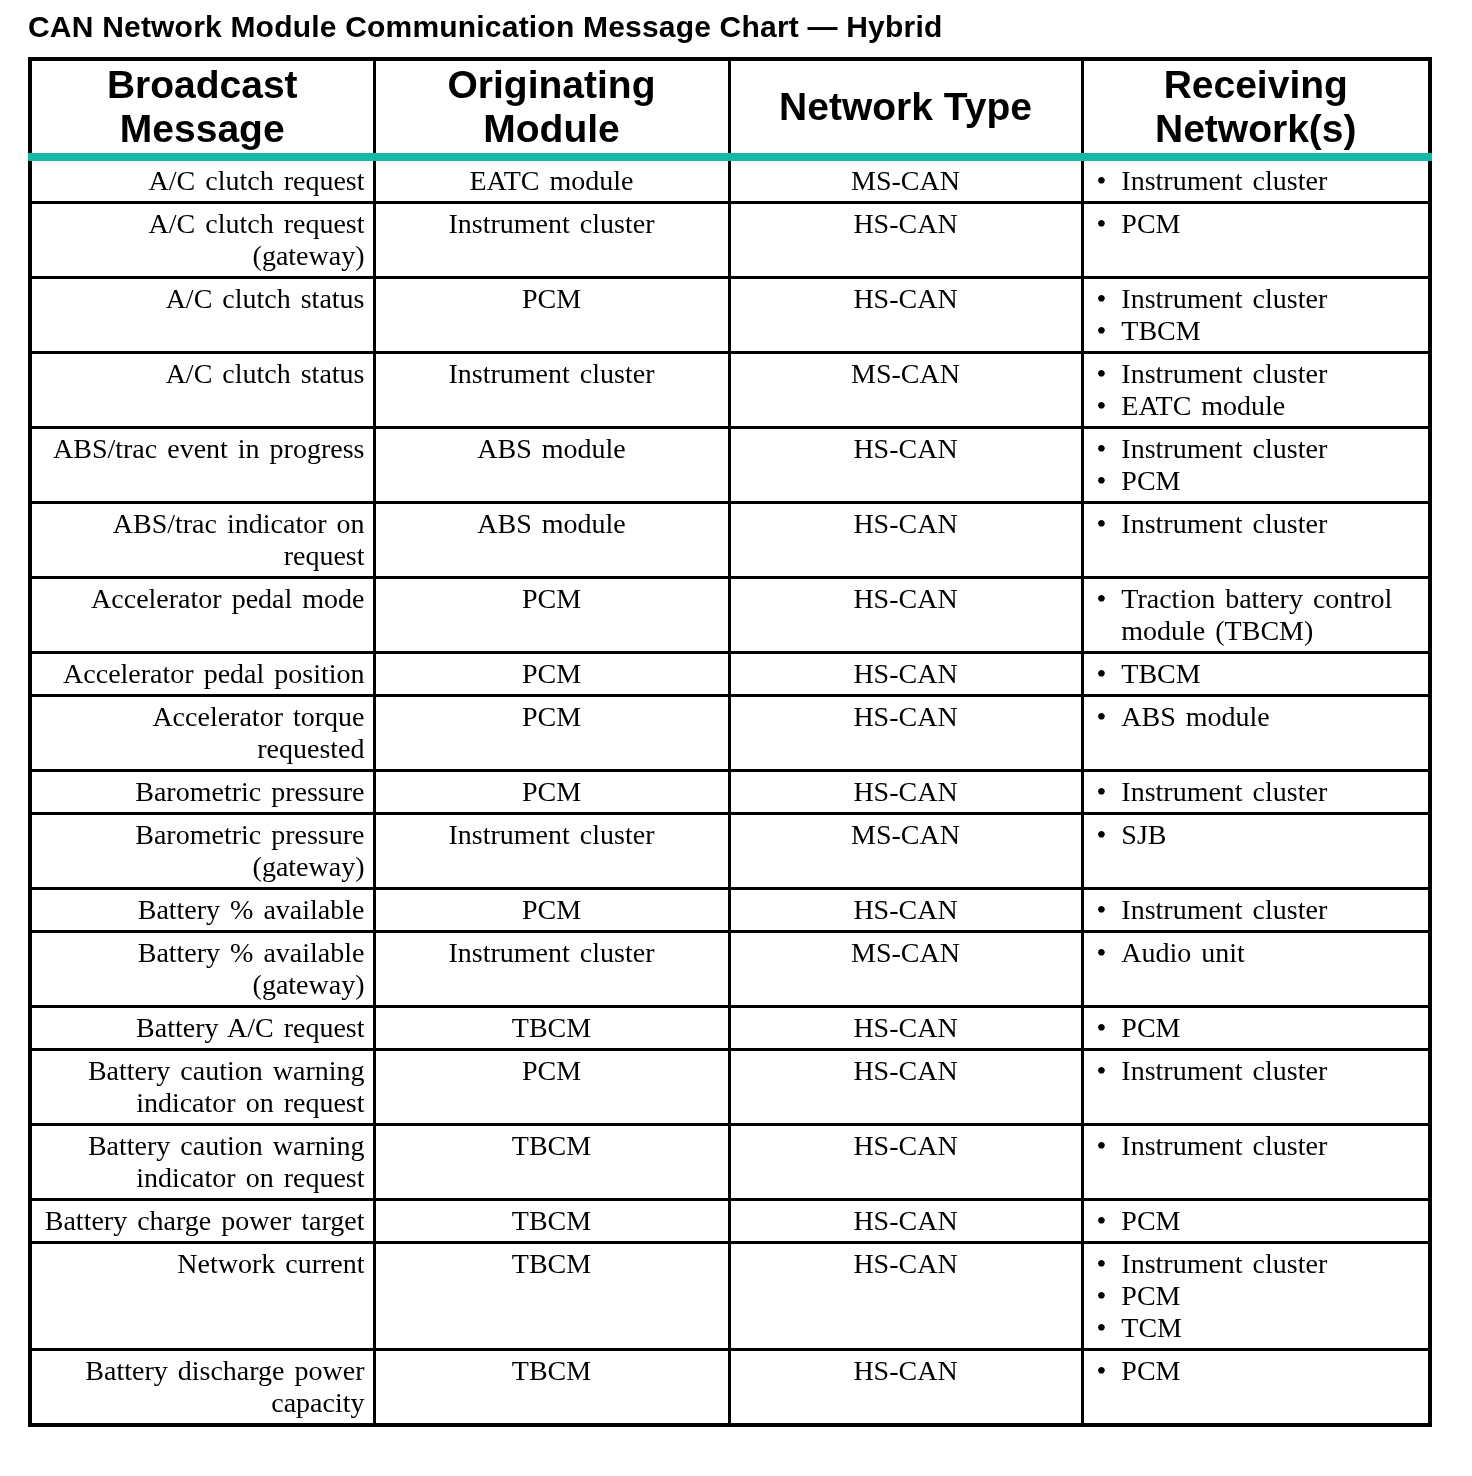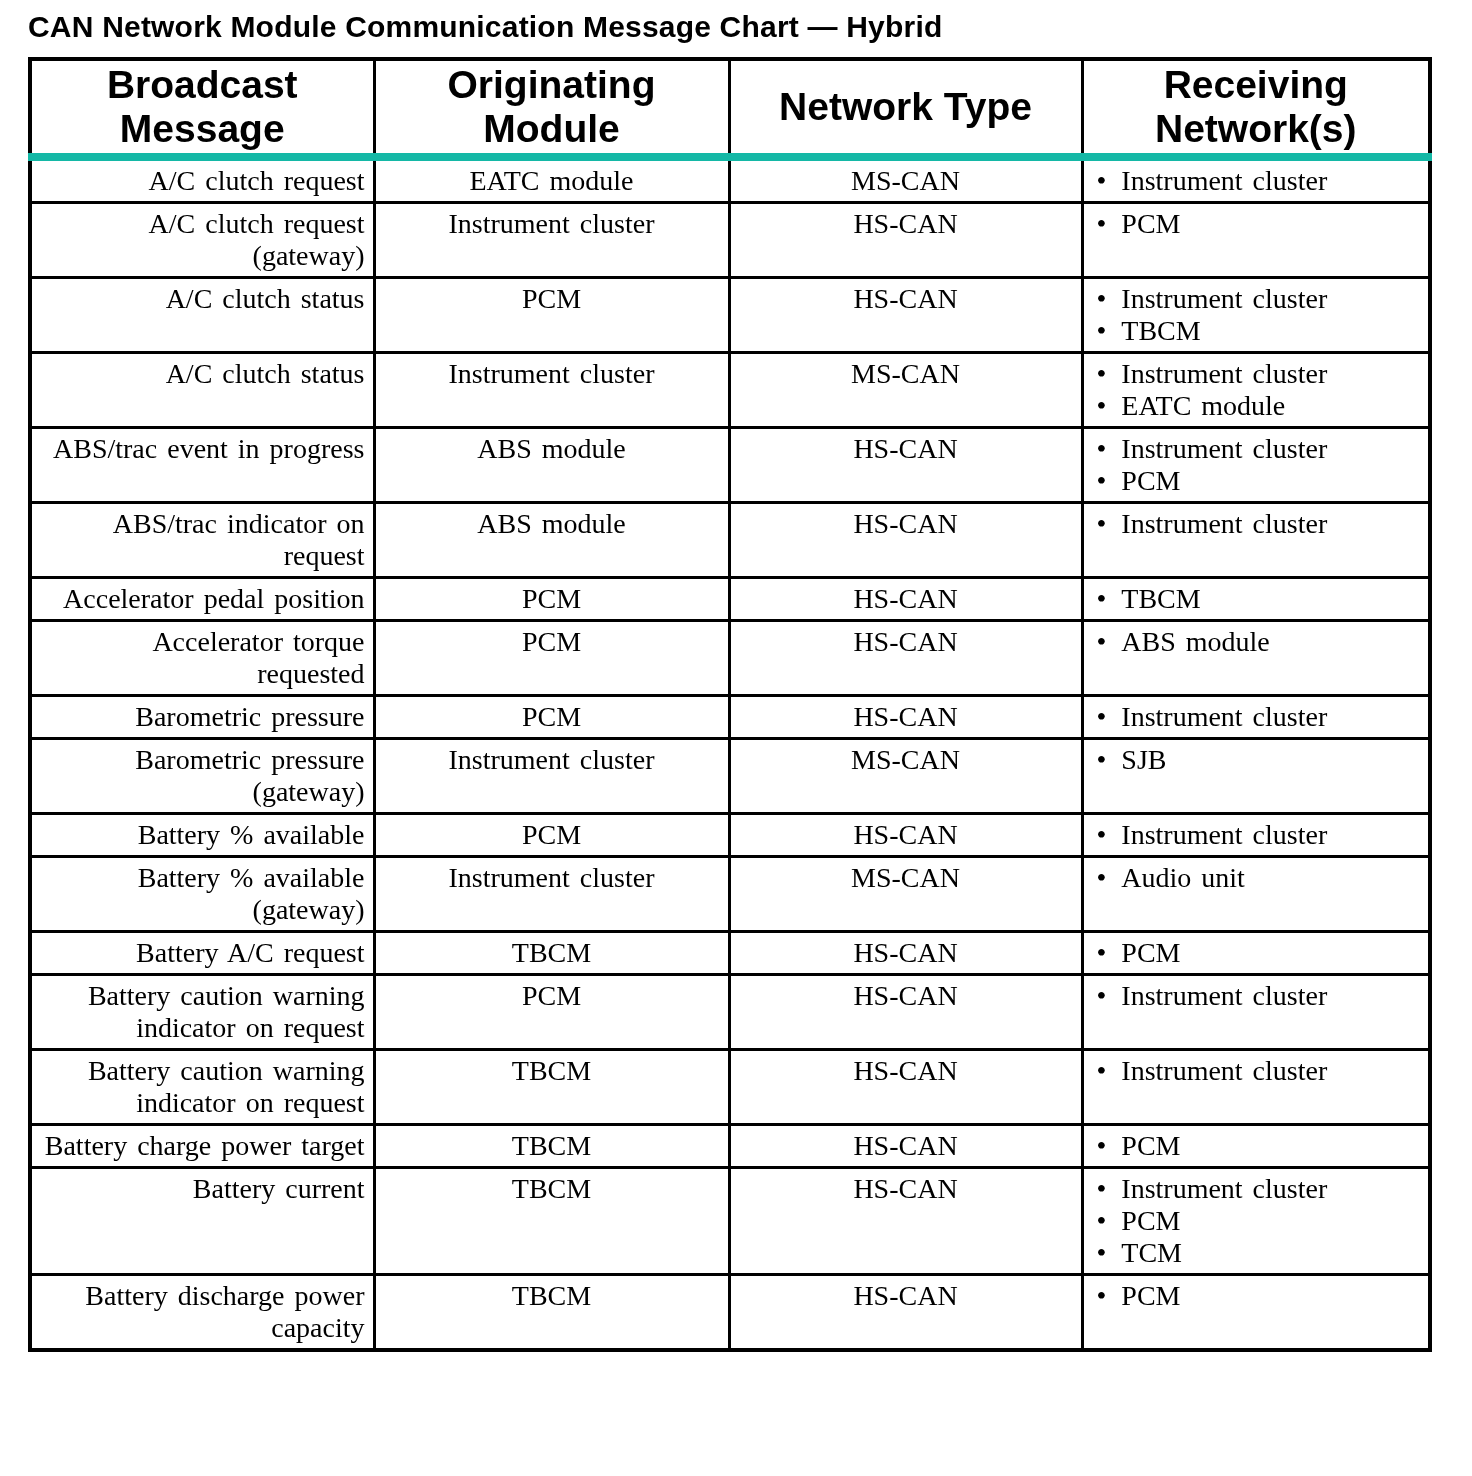--- a/index.html
+++ b/index.html
@@ -185,20 +185,34 @@
         <td class="c4">
             <ul>
           <li>
                 <span class="blt">•</span>
                 <span class="rtext">Instrument cluster</span>
               </li>
         </ul>
           </td>
       </tr>
       <tr>
+        <td class="c1">Accelerator pedal mode</td>
+        <td class="c2">PCM</td>
+        <td class="c3">HS-CAN</td>
+        <td class="c4">
+            <ul>
+          <li>
+                <span class="blt">•</span>
+                <span class="rtext">Traction battery control
+module (TBCM)</span>
+              </li>
+        </ul>
+          </td>
+      </tr>
+      <tr>
         <td class="c1">Accelerator pedal position</td>
         <td class="c2">PCM</td>
         <td class="c3">HS-CAN</td>
         <td class="c4">
             <ul>
           <li>
                 <span class="blt">•</span>
                 <span class="rtext">TBCM</span>
               </li>
         </ul>
@@ -320,21 +334,21 @@
         <td class="c4">
             <ul>
           <li>
                 <span class="blt">•</span>
                 <span class="rtext">PCM</span>
               </li>
         </ul>
           </td>
       </tr>
       <tr>
-        <td class="c1">Battery current</td>
+        <td class="c1">Network current</td>
         <td class="c2">TBCM</td>
         <td class="c3">HS-CAN</td>
         <td class="c4">
             <ul>
           <li>
                 <span class="blt">•</span>
                 <span class="rtext">Instrument cluster</span>
               </li>
           <li>
                 <span class="blt">•</span>

